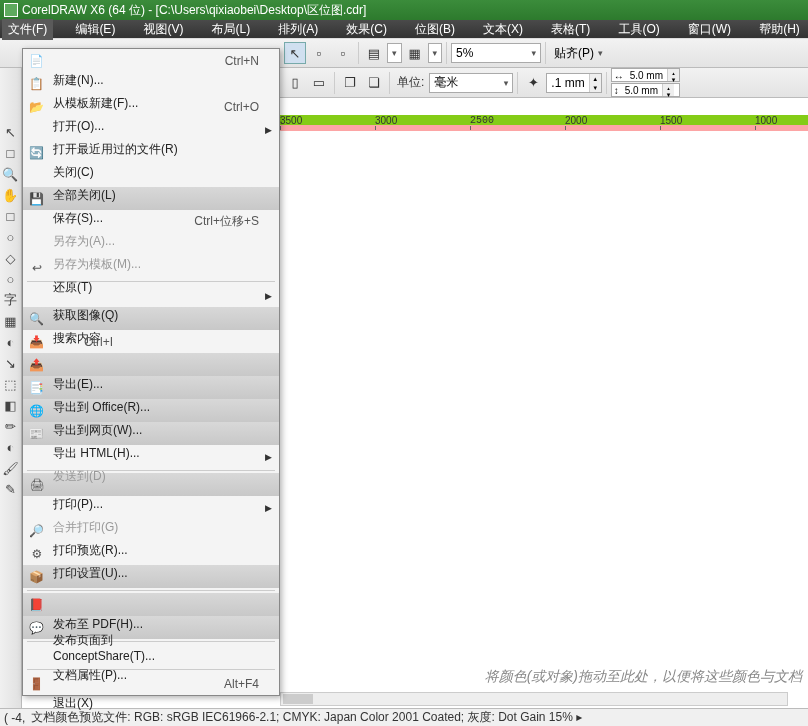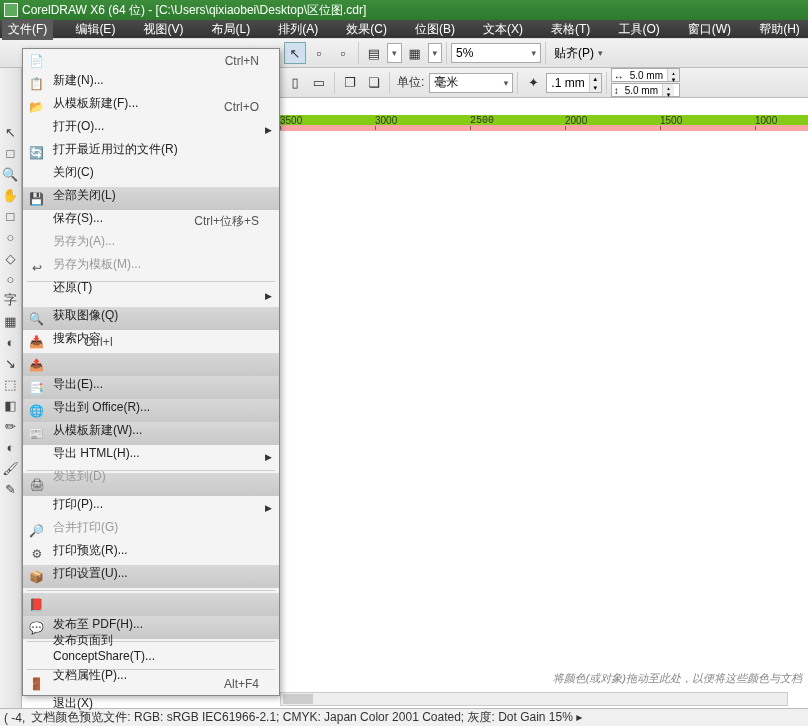--- a/index.html
+++ b/index.html
@@ -25,21 +25,21 @@
 .spin .v { padding: 0 4px; }
 .spin .arr { width: 12px; display: flex; flex-direction: column; }
 .spin .arr div { height: 9px; font-size: 7px; text-align: center; line-height: 9px; background: #eee; border-left: 1px solid #ccc; }
 
 .leftbar { position: absolute; left: 0; top: 68px; width: 22px; bottom: 18px; background: linear-gradient(90deg,#f0f0f0,#e0e0e0); border-right: 1px solid #bbb; display: flex; flex-direction: column; align-items: center; padding-top: 55px; gap: 3px; }
 .leftbar .lt { width: 18px; height: 18px; display: flex; align-items: center; justify-content: center; font-size: 13px; color: #444; }
 .ruler-h { position: absolute; left: 260px; top: 115px; right: 0; height: 16px; background: #84cc16; border-bottom: 6px solid #fca5a5; display: flex; color: #333; font-size: 10px; }
 .ruler-h .tick { position: absolute; top: 0; font-size: 10px; }
 .ruler-h .tick::before { content:''; position:absolute; bottom:-4px; left:0; width:1px; height:4px; background:#666; }
 
-.hint { position: absolute; right: 6px; bottom: 40px; color: #888; font-size: 11px; font-style: italic; }
+.hint { position: absolute; right: 6px; bottom: 40px; color: #888; font-size: 14px; font-style: italic; }
 .scrollbar-h { position: absolute; left: 280px; right: 20px; bottom: 20px; height: 14px; background: #eee; border: 1px solid #ccc; }
 .scrollbar-h .thumb { position:absolute; left:2px; width:30px; top:1px; bottom:1px; background:#ccc; }
 
 .statusbar { position: absolute; left: 0; right: 0; bottom: 0; height: 18px; background: #f0f0f0; border-top: 1px solid #bbb; display: flex; align-items: center; padding: 0 4px; color: #333; font-size: 11px; gap: 6px; }
 
 
 .ddmenu { position: absolute; left: 22px; top: 48px; width: 258px; background: #f4f4f4; border: 1px solid #888; box-shadow: 2px 2px 6px rgba(0,0,0,0.3); }
 .ddmenu .row { height: 23px; display: flex; align-items: center; padding: 0 6px 0 4px; gap: 6px; color: #222; }
 .ddmenu .row.hover { background: linear-gradient(#d8d8d8,#c8c8c8); }
 .ddmenu .row.disabled { color: #999; }
@@ -273,21 +273,21 @@
       <div class="ar"></div>
     </div>
     <div class="row hover">
       <div class="ic">📑</div>
       <div class="lbl">导出到 Office(R)...</div>
       <div class="sc"></div>
       <div class="ar"></div>
     </div>
     <div class="row hover">
       <div class="ic">🌐</div>
-      <div class="lbl">从模板新建(W)...</div>
+      <div class="lbl">导出到网页(W)...</div>
       <div class="sc"></div>
       <div class="ar"></div>
     </div>
     <div class="row hover">
       <div class="ic">📰</div>
       <div class="lbl">导出 HTML(H)...</div>
       <div class="sc"></div>
       <div class="ar"></div>
     </div>
     <div class="row disabled">

